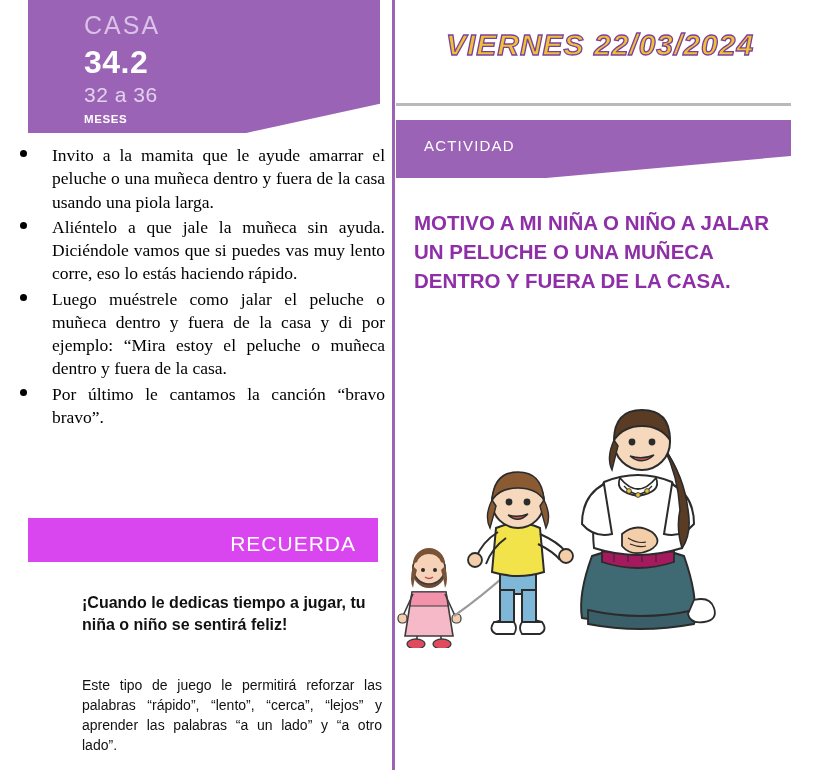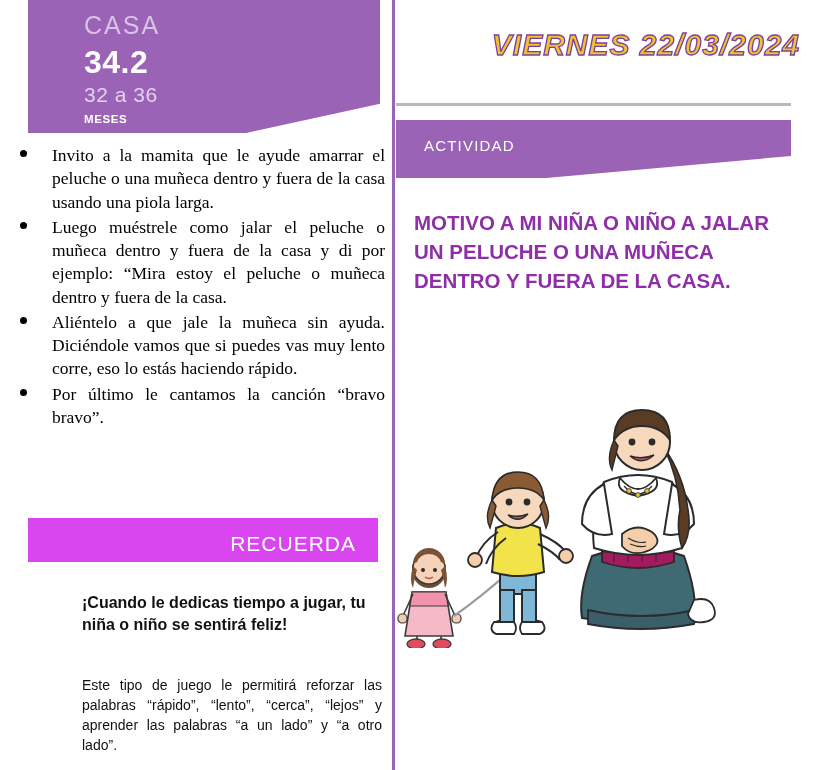--- a/index.html
+++ b/index.html
@@ -154,21 +154,21 @@
     left: 400px;
     top: 28px;
     width: 400px;
     font-family: "Liberation Sans", sans-serif;
     font-weight: bold;
     font-style: italic;
     font-size: 30px;
     letter-spacing: 1px;
     color: #f0c233;
     -webkit-text-stroke: 1.3px #7b3f9d;
-    text-align: right;
+    text-align: center;
   }
 
   .actividad-banner {
     position: absolute;
     left: 396px;
     top: 120px;
     width: 395px;
     height: 58px;
     background: #9b63b5;
     clip-path: polygon(0 0, 100% 0, 100% 62%, 38% 100%, 0 100%);
@@ -221,25 +221,25 @@
     <div class="ficha-meses">MESES</div>
   </div>
 
   <ul class="bullet-list">
     <li>
       <span class="dot"></span>
       <span>Invito a la mamita que le ayude amarrar el peluche o una muñeca dentro y fuera de la casa usando una piola larga.</span>
     </li>
     <li>
       <span class="dot"></span>
-      <span>Luego muéstrele como jalar el peluche o muñeca dentro y fuera de la casa y di por ejemplo: “Mira estoy el peluche o muñeca dentro y fuera de la casa.</span>
+      <span>Aliéntelo a que jale la muñeca sin ayuda. Diciéndole vamos que si puedes vas muy lento corre, eso lo estás haciendo rápido.</span>
     </li>
     <li>
       <span class="dot"></span>
-      <span>Aliéntelo a que jale la muñeca sin ayuda. Diciéndole vamos que si puedes vas muy lento corre, eso lo estás haciendo rápido.</span>
+      <span>Luego muéstrele como jalar el peluche o muñeca dentro y fuera de la casa y di por ejemplo: “Mira estoy el peluche o muñeca dentro y fuera de la casa.</span>
     </li>
     <li>
       <span class="dot"></span>
       <span>Por último le cantamos la canción “bravo bravo”.</span>
     </li>
   </ul>
 
   <div class="recuerda-banner">RECUERDA</div>
   <div class="recuerda-title">¡Cuando le dedicas tiempo a jugar, tu niña o niño se sentirá feliz!</div>
   <div class="recuerda-body">Este tipo de juego le permitirá reforzar las palabras “rápido”, “lento”, “cerca”, “lejos” y aprender las palabras “a un lado” y “a otro lado”.</div>

